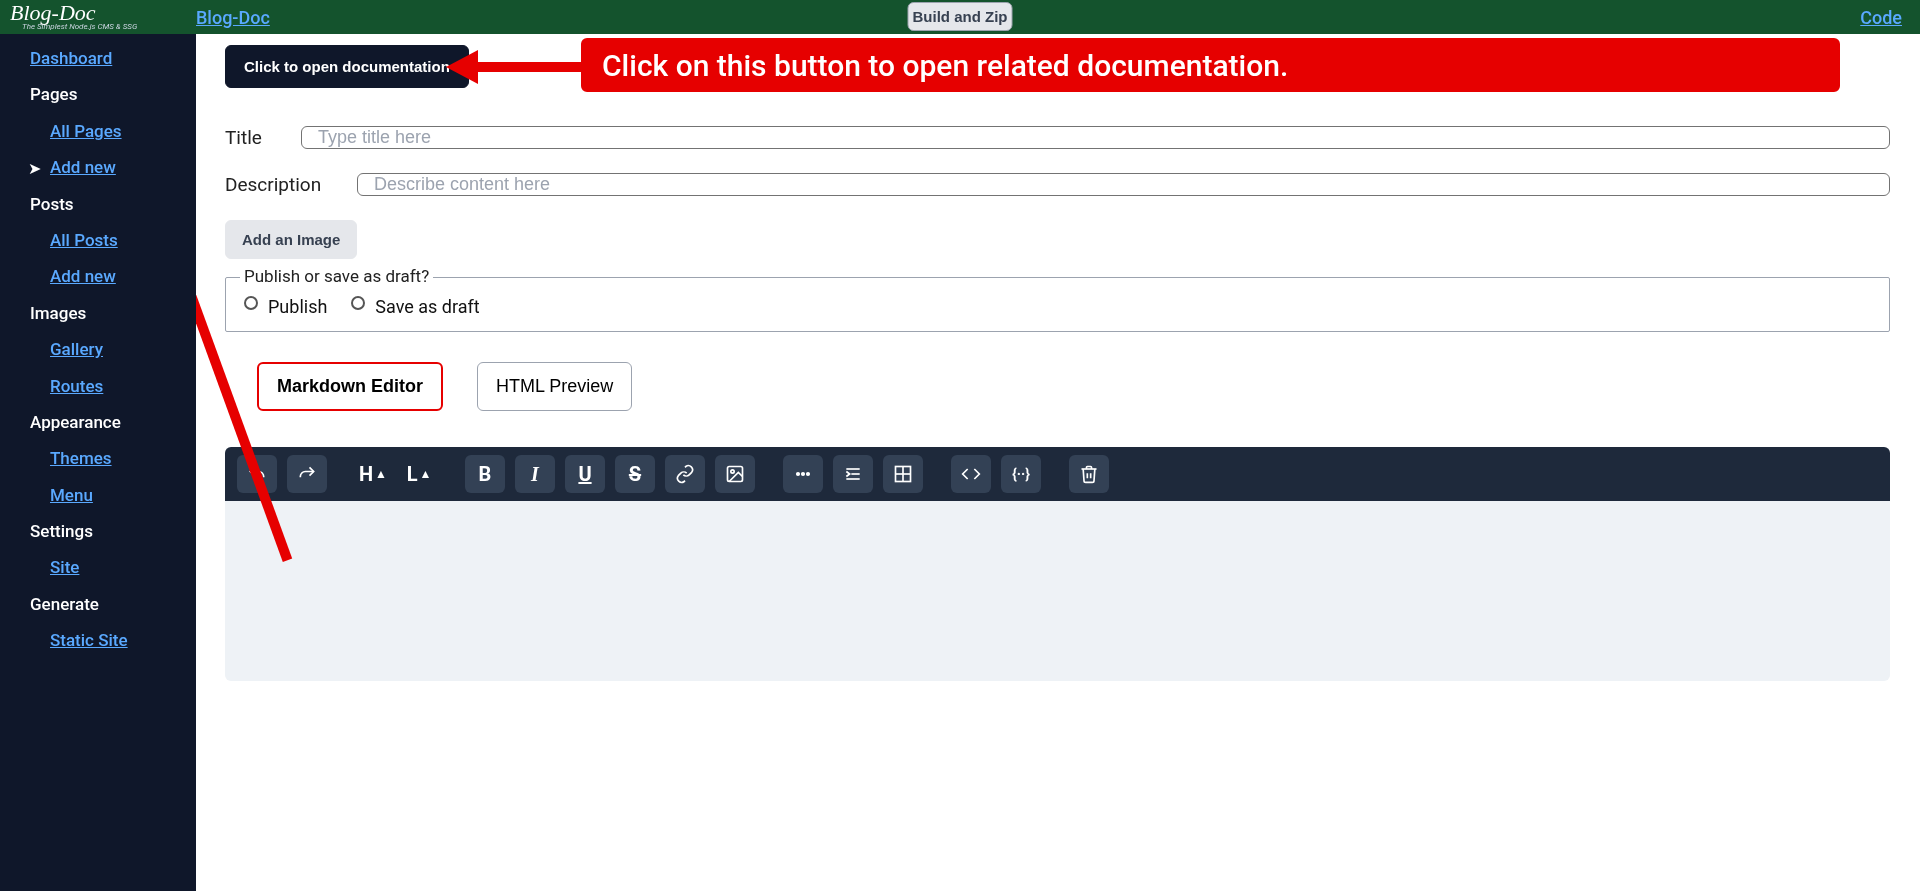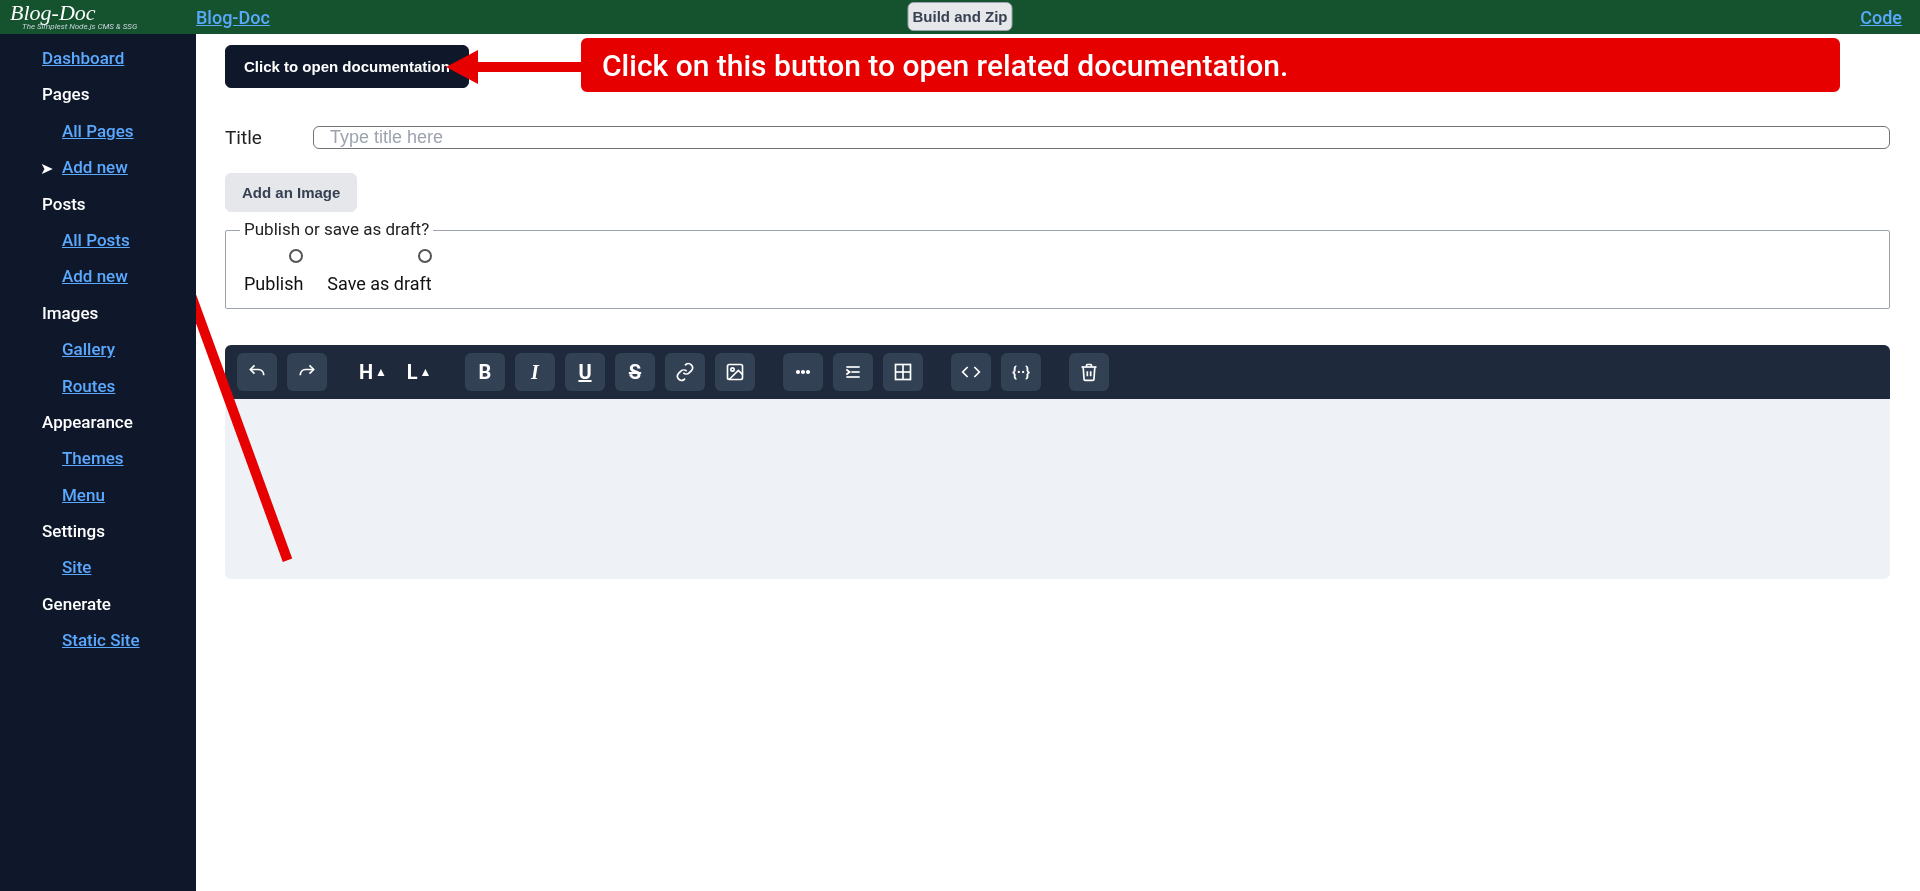--- a/index.html
+++ b/index.html
@@ -12,21 +12,21 @@
 .logo-title { font-family: "Brush Script MT", cursive; font-style: italic; font-size: 22px; line-height: 18px; font-weight: 400; }
 .logo-sub { font-size: 8px; font-style: italic; color: #cbd5e1; margin-left: 12px; }
 .top-link { color: #5aa9ff; text-decoration: underline; font-size: 18px; font-weight: 500; margin-left: 0px; }
 .top-center { position: absolute; left: 50%; transform: translateX(-50%); top: 2px; }
 .build-btn { background: #e5e7eb; border: 1px solid #9ca3af; border-radius: 6px; padding: 5px 4px; font-weight: 700; font-size: 15px; color: #374151; cursor: pointer; }
 .top-right { margin-left: auto; margin-right: 18px; }
 .top-right a { color: #5aa9ff; text-decoration: underline; font-size: 18px; font-weight: 500; }
 
 
 .layout { flex: 1; display: flex; min-height: 0; }
-.sidebar { width: 196px; background: #0f172a; padding: 14px 12px 40px 42px; overflow: auto; }
+.sidebar { width: 196px; background: #0f172a; padding: 14px 12px 40px 30px; overflow: auto; }
 .sidebar a, .sidebar .side-head { display: block; font-size: 17px; line-height: 1.2; margin-bottom: 16px; }
 .sidebar a { color: #5aa9ff; text-decoration: underline; font-weight: 500; }
 .side-head { color: #fff; font-weight: 500; }
 .side-sub { padding-left: 20px; }
 .side-row { position: relative; }
 .side-marker { position: absolute; left: -22px; top: 2px; color: #fff; font-size: 16px; }
 
 .main { flex: 1; background: #fff; position: relative; overflow: hidden; }
 
 
@@ -40,33 +40,33 @@
 .arrow1-head { position: absolute; left: 0px; top: -2px; width: 0; height: 0; border-top: 17px solid transparent; border-bottom: 17px solid transparent; border-right: 32px solid #e60000; }
 
 .arrow2 { position: absolute; left: -65px; top: 132px; width: 0; height: 0; pointer-events: none; z-index: 5; }
 .arrow2-line { position: absolute; left: 15px; top: 20px; width: 10px; height: 400px; background: #e60000; transform-origin: top left; transform: rotate(-20deg); }
 
 .callout2 { position: absolute; left: 90px; top: 524px; background: #e60000; border: 3px solid #e60000; border-radius: 4px; padding: 8px 16px 14px 16px; }
 .callout2-text { color: #fff; font-size: 30px; font-weight: 500; white-space: pre-line; }
 
 
 .form-area { position: absolute; left: 29px; top: 92px; right: 30px; }
-.form-row { display: flex; align-items: center; margin-bottom: 24px; gap: 12px; }
+.form-row { display: flex; align-items: center; margin-bottom: 24px; }
 .form-label { width: 104px; font-size: 19px; color: #222; }
 .form-row.desc .form-label { width: 104px; }
 .form-row.desc { gap: 0; }
 .form-input { flex: 1; border: 1px solid #737373; border-radius: 6px; padding: 0 16px; font-size: 18px; margin-left: 0px; }
 .form-input::placeholder { color: #9ca3af; font-size: 18px; }
 .add-image-btn { background: #e5e7eb; border: 1px solid #e5e7eb; border-radius: 6px; padding: 10px 16px; font-weight: 700; color: #374151; font-size: 15px; cursor: pointer; }
 
 
 .fieldset { border: 1px solid #9ca3af; border-radius: 2px; margin-top: 18px; padding: 18px 18px 14px 18px; position: relative; }
 .legend { position: absolute; top: -12px; left: 14px; background: #fff; padding: 0 4px; font-size: 17px; color: #222; }
 .radio-row { display: flex; gap: 24px; align-items: center; }
-.radio-item { display: flex; align-items: flex-end; gap: 10px; font-size: 18px; flex-direction: column; }
+.radio-item { display: flex; align-items: flex-start; gap: 10px; font-size: 18px; }
 .radio-circle { width: 14px; height: 14px; border: 2px solid #555; border-radius: 50%; display: inline-block; }
 
 
 .tabs { margin-top: 30px; margin-left: 32px; display: flex; gap: 34px; }
 .tab { border: 1px solid #9ca3af; background: #fff; border-radius: 6px; padding: 12px 18px; font-size: 18px; cursor: pointer; }
 .tab.active { border: 2px solid #e60000; font-weight: 700; }
 
 
 .editor-wrap { margin-top: 36px; margin-left: 0; margin-right: 0; background: #eef2f6; border-radius: 6px; padding-bottom: 180px; }
 .toolbar { background: #1e293b; border-radius: 6px 6px 0 0; padding: 8px 12px; display: flex; gap: 10px; align-items: center; }
@@ -144,38 +144,46 @@
 
     <div class="arrow2">
 
       <div class="arrow2-line"></div>
     </div>
 
     <div class="form-area">
       <div class="form-row">
         <label class="form-label">Title</label>
         <input class="form-input" style="margin-left: -28px;" placeholder="Type title here">
+      </div>
+      <div class="form-row desc">
+        <label class="form-label">Description</label>
+        <input class="form-input" style="margin-left: 28px;" placeholder="Describe content here">
       </div>
       <button class="add-image-btn">Add an Image</button>
 
       <div class="fieldset">
         <span class="legend">Publish or save as draft?</span>
         <div class="radio-row">
           <label class="radio-item">
             <span class="radio-circle"></span>
             <span>Publish</span>
           </label>
           <label class="radio-item">
             <span class="radio-circle"></span>
             <span>Save as draft</span>
           </label>
         </div>
       </div>
 
       
+      <div class="tabs">
+        <button class="tab active">Markdown Editor</button>
+        <button class="tab">HTML Preview</button>
+      </div>
 
       
       <div class="editor-wrap">
         <div class="toolbar">
           <div class="tbtn">
               <svg viewBox="0 0 24 24">
                 <path d="M9 14l-5-5 5-5"></path>
                 <path d="M4 9h10a6 6 0 016 6v1"></path>
               </svg>
             </div>

